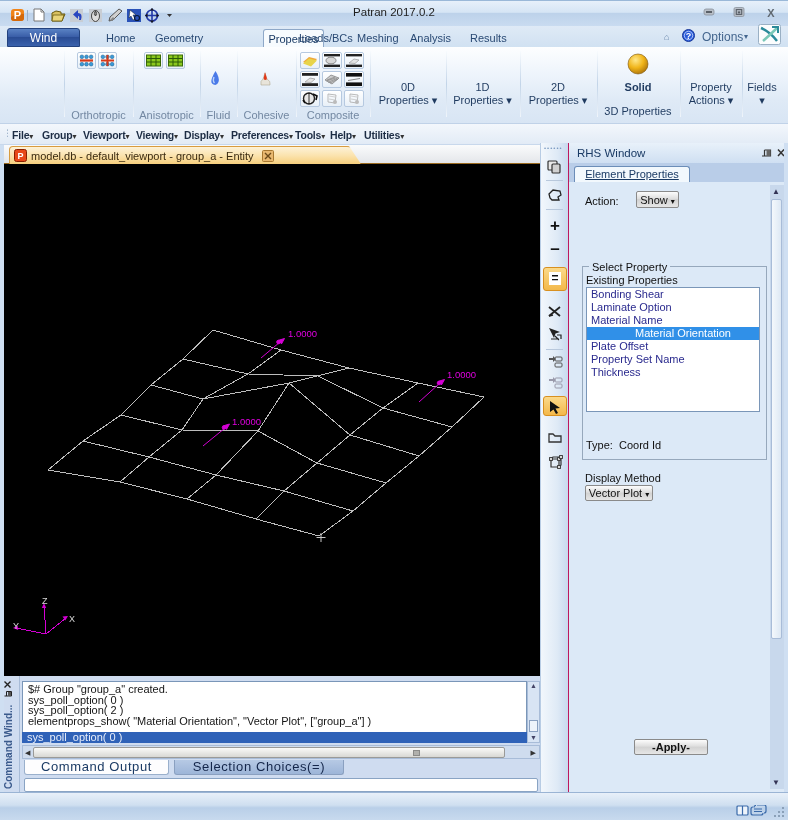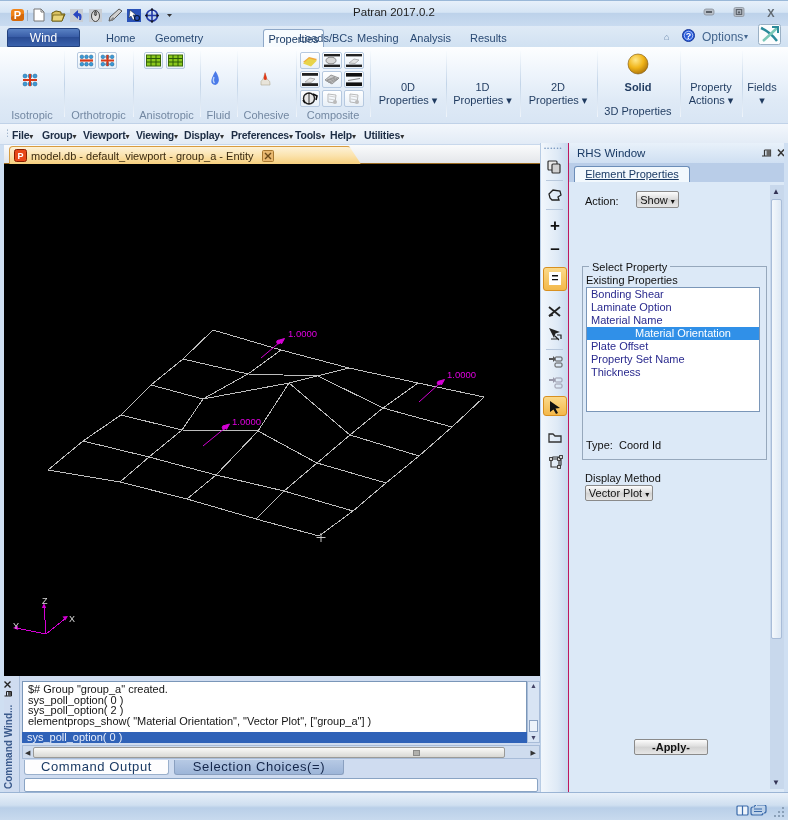--- a/index.html
+++ b/index.html
@@ -159,34 +159,20 @@
   <div class="rsep" style="left:133px"></div>
   <div class="rsep" style="left:200px"></div>
   <div class="rsep" style="left:237px"></div>
   <div class="rsep" style="left:296px"></div>
   <div class="rsep" style="left:370px"></div>
   <div class="rsep" style="left:446px"></div>
   <div class="rsep" style="left:520px"></div>
   <div class="rsep" style="left:597px"></div>
   <div class="rsep" style="left:680px"></div>
   <div class="rsep" style="left:742px"></div>
-  <div class="rgroup" style="left:0;width:64px">
-      <div class="rlabel">Isotropic</div>
-    <svg class="abs" style="left:22px;top:26px" width="16" height="14" viewBox="0 0 16 14">
-      <g fill="#3a9ad8" stroke="#1a5a88" stroke-width="0.5">
-        <circle cx="3" cy="3" r="2"></circle>
-          <circle cx="8" cy="3" r="2"></circle>
-          <circle cx="13" cy="3" r="2"></circle>
-        <circle cx="3" cy="11" r="2"></circle>
-          <circle cx="8" cy="11" r="2"></circle>
-          <circle cx="13" cy="11" r="2"></circle>
-      </g>
-      <path d="M1,7 l14,0 M8,1 l0,12" stroke="#d83a1a" stroke-width="2"></path>
-    </svg>
-  </div>
   <div class="rgroup" style="left:64px;width:69px">
       <div class="rlabel">Orthotropic</div>
     <div class="smallbtn" style="left:13px;top:5px;width:19px;height:17px"></div>
     <div class="smallbtn" style="left:34px;top:5px;width:19px;height:17px"></div>
     <svg class="abs" style="left:15px;top:7px" width="15" height="13" viewBox="0 0 16 14">
       <g fill="#3a9ad8" stroke="#1a5a88" stroke-width="0.5">
         <circle cx="3" cy="3" r="2"></circle>
           <circle cx="8" cy="3" r="2"></circle>
           <circle cx="13" cy="3" r="2"></circle>
         <circle cx="3" cy="11" r="2"></circle>

